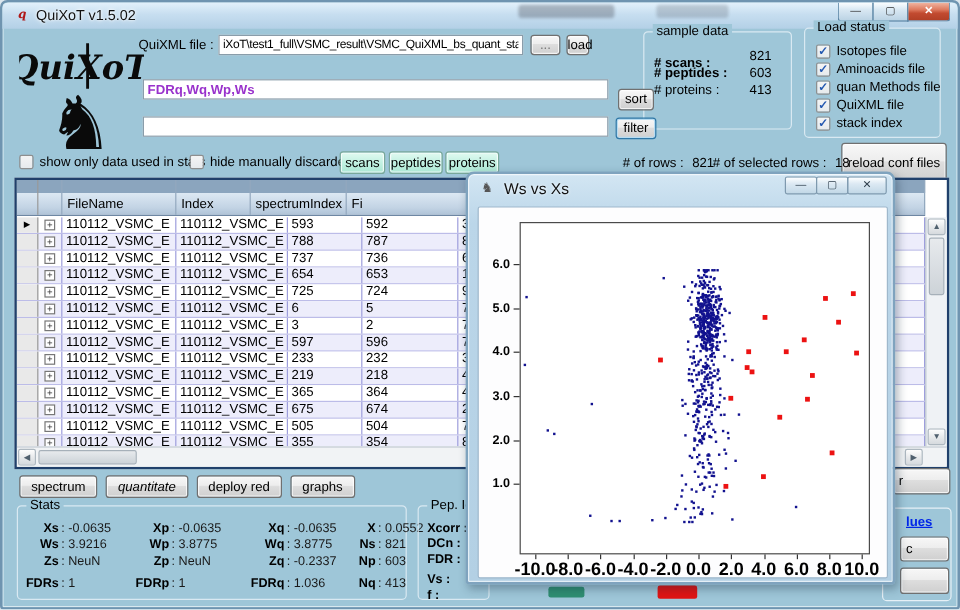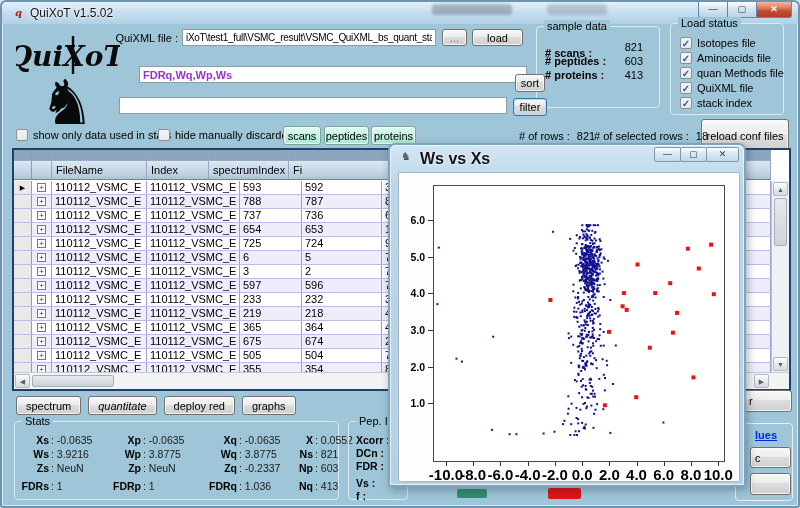--- a/index.html
+++ b/index.html
@@ -65,21 +65,21 @@
   .sk{font-weight:bold;text-align:right;padding-right:2px;white-space:nowrap}
   .sv{text-align:left;white-space:nowrap;color:#1a1a1a}
   .sk.r4,.sv.r4{margin-top:4px}
   .pep-item{font-weight:bold;font-size:10.5px;white-space:nowrap}
 
   
   .graph-window{position:absolute;left:388px;top:143px;width:358px;height:344px;border:2px solid #7FA3BE;
     border-radius:7px 7px 3px 3px;background:linear-gradient(#D3E6F3,#BBD6E9 12%,#B3D0E4);
     box-shadow:2px 3px 8px rgba(20,40,60,.35),inset 0 0 0 1px rgba(255,255,255,.65);z-index:10}
   .gw-title{position:absolute;left:0;top:0;right:0;height:24px}
-  .gw-text{position:absolute;left:30px;top:5px;font-size:16px;font-weight:bold;color:#111;text-shadow:0 0 3px #fff}
+  .gw-text{position:absolute;left:30px;top:5px;font-size:13px;font-weight:normal;color:#111;text-shadow:0 0 3px #fff}
   .gw-icon{position:absolute;left:11px;top:5px;font-size:11px;color:#555}
   .gw-btns{position:absolute;right:5px;top:2px;display:flex}
   .gwbtn{width:27px;height:15px;border:1px solid #7E99AE;background:linear-gradient(#FDFEFF,#DCE9F3 40%,#C2D8E7);
     color:#30404E;font-size:9px;line-height:13px;text-align:center;margin-left:-1px;border-radius:2px}
   .gwbtn.close{width:33px}
   .plot-panel{position:absolute;left:8px;top:27px;width:342px;height:310px;background:#FDFDFE;
     border:1px solid #9FB8CC;border-radius:2px}
   .axes{position:absolute;left:34px;top:12px;width:292px;height:277px;border:1px solid #4A4A4A;background:#fff}
   .xtick-lab{position:absolute;width:36px;text-align:center;font-size:15px;font-weight:bold;top:293px}
   .ytick-lab{position:absolute;left:0;width:26px;text-align:right;font-size:10.5px;font-weight:bold}
@@ -112,37 +112,37 @@
       <svg width="104" height="100" viewBox="0 0 104 100">
         <text x="50" y="34" font-family="DejaVu Serif, serif" font-style="italic" font-weight="bold" font-size="28" text-anchor="middle" fill="#0A0A0A">QuiXoT</text>
         <line x1="57" y1="4" x2="57" y2="42" stroke="#0A0A0A" stroke-width="2.4"></line>
         <text x="51" y="92" font-size="62" text-anchor="middle" fill="#0A0A0A" font-family="DejaVu Sans, sans-serif">♞</text>
       </svg>
     </div>
 
     <div class="lbl" style="left:108px;top:30px;width:68px;text-align:right">QuiXML file :</div>
     <input class="tb" style="left: 180px; top: 27px; width: 254px; height: 17px; font-size: 10px; letter-spacing: -0.3px;" value="iXoT\test1_full\VSMC_result\VSMC_QuiXML_bs_quant_stats.xml">
     <button class="btn" style="left:440px;top:27px;width:25px;height:17px;color:#777">...</button>
-    <button class="btn" style="left:470px;top:27px;width:51px;height:17px">load</button>
+    <button class="btn" style="left:470px;top:27px;width:19px;height:17px">load</button>
 
     <div class="groupbox" style="left:534px;top:24px;width:124px;height:82px">
       <span class="gtitle">sample data</span>
       <div id="sample-rows" style="position:absolute;left:8px;top:13px;right:16px">
           <div style="display: flex; height: 14px; align-items: center;">
             <span style="font-weight: bold; margin-top: 12px;"># scans :</span>
             <span style="flex: 1 1 0%;"></span>
             <span>821</span>
           </div>
           <div style="display: flex; height: 14px; align-items: center;">
             <span style="font-weight: bold; text-align: right;"># peptides :</span>
             <span style="flex: 1 1 0%;"></span>
             <span>603</span>
           </div>
           <div style="display: flex; height: 14px; align-items: center;">
-            <span style="font-weight: bold;"># proteins :</span>
+            <span style="font-weight: normal;"># proteins :</span>
             <span style="flex: 1 1 0%;"></span>
             <span>413</span>
           </div>
         </div>
     </div>
 
     <div class="groupbox" style="left:668px;top:21px;width:114px;height:92px">
       <span class="gtitle">Load status</span>
       <div id="load-status-items" style="position:absolute;left:0;top:11px;right:0">
           <div class="cbrow">
@@ -161,21 +161,21 @@
             <span class="cb on">✓</span>
             <span class="cblab">QuiXML file</span>
           </div>
           <div class="cbrow">
             <span class="cb on">✓</span>
             <span class="cblab">stack index</span>
           </div>
         </div>
     </div>
 
-    <input class="tb" style="left: 117px; top: 64px; width: 388px; height: 17px; font-weight: bold; color: rgb(153, 50, 204); margin-left: 20px;" value="FDRq,Wq,Wp,Ws">
+    <input class="tb" style="left: 117px; top: 64px; width: 388px; height: 17px; font-weight: bold; color: rgb(153, 50, 204);" value="FDRq,Wq,Wp,Ws">
     <button class="btn" style="left:513px;top:72px;width:30px;height:18px">sort</button>
     <input class="tb" style="left: 117px; top: 95px; width: 388px; height: 17px;" value="">
     <button class="btn focus" style="left:511px;top:96px;width:34px;height:18px">filter</button>
 
     <button class="btn" style="left:699px;top:117px;width:88px;height:34px">reload conf files</button>
 
     <div style="position:absolute;left:14px;top:127px;display:flex;align-items:center">
       <span class="cb"></span>
       <span class="cblab">show only data used in stats</span>
     </div>

